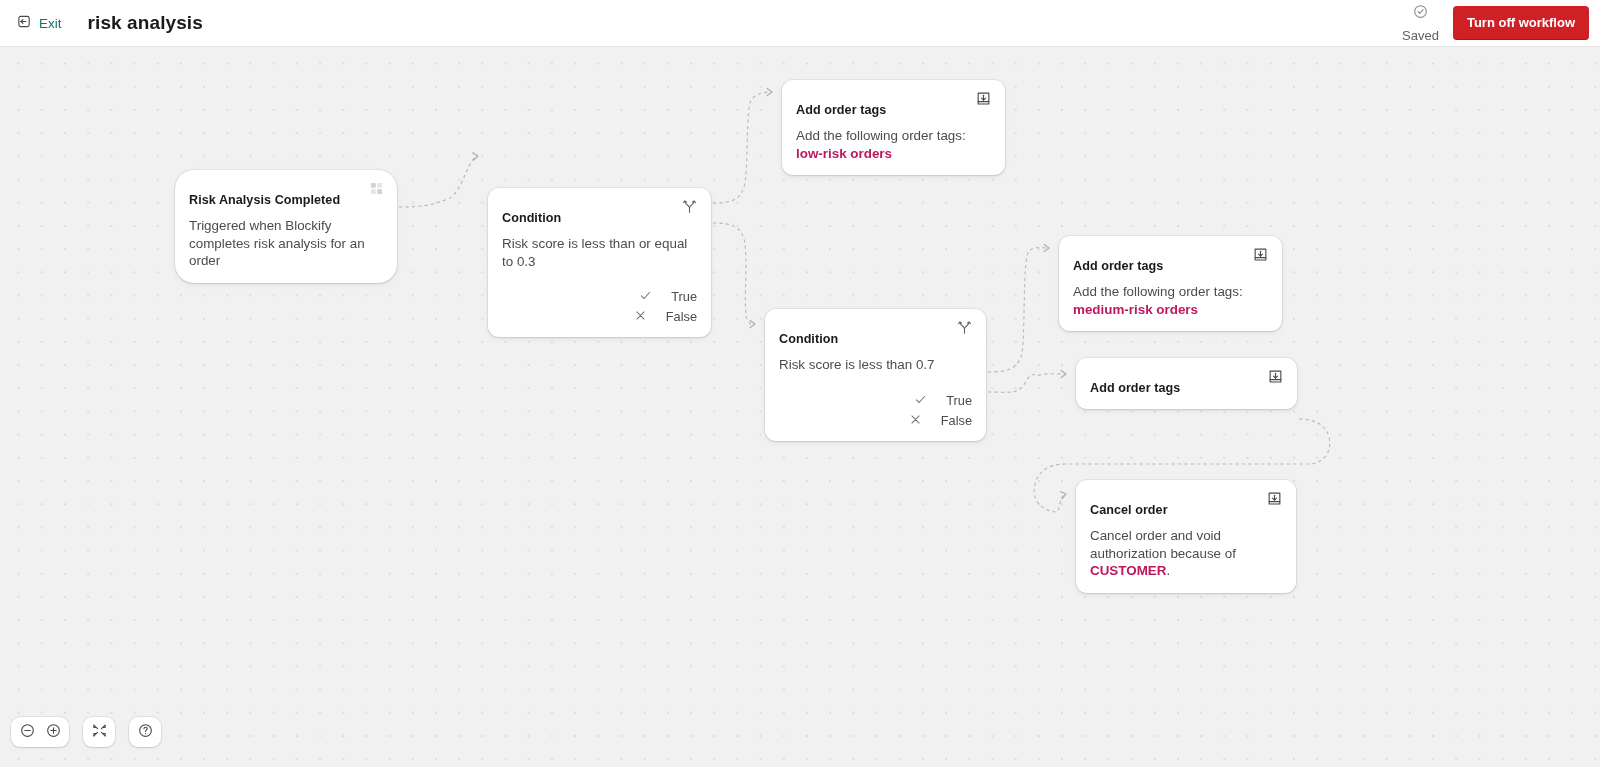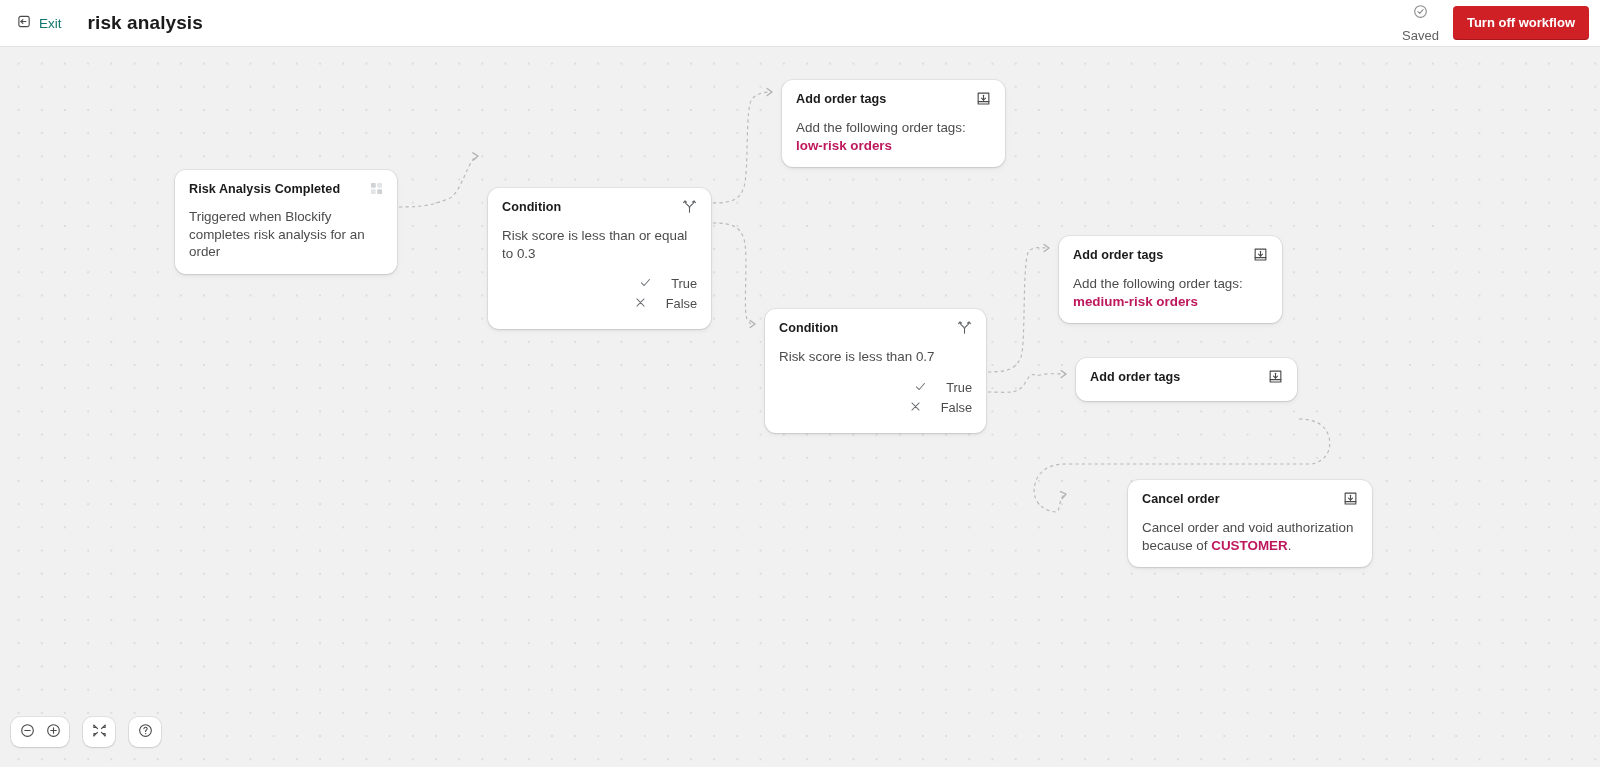--- a/index.html
+++ b/index.html
@@ -71,57 +71,57 @@
     padding: 12px 14px 13px;
     cursor: pointer;
     z-index: 5;
   }
   .node-head {
     display: flex; align-items: flex-start;
   }
   .node-title {
     font-size: 12.6px; font-weight: bold; color: #1a1a1a;
     letter-spacing: .05px; line-height: 15px;
-    flex: 1 1 auto; padding-right: 12px;
+    flex: 1 1 auto; padding-right: 12px; margin-top: 11px;
   }
   .node-ico { flex: 0 0 auto; margin-top: -1px; }
   .node-body {
     margin-top: 9px;
     font-size: 13.4px; line-height: 17.6px;
     color: #4c4c4c;
   }
   .node-body b { color: #be185d; font-weight: bold; }
 
   .branches { margin-top: 14px; }
   .branch-row {
-    display: flex; align-items: flex-start; justify-content: flex-end;
+    display: flex; align-items: flex-end; justify-content: flex-end;
     gap: 20px; height: 20px;
     font-size: 12.8px; color: #4c4c4c;
   }
   .branch-row + .branch-row { margin-top: 0px; }
 
   .bullets { margin: 12px 0 0; padding: 0; list-style: none; }
   .bullets li {
     position: relative; padding-left: 16px;
     font-size: 13.4px; line-height: 18.4px; color: #4c4c4c;
     margin-bottom: 3px;
   }
   .bullets li::before {
     content: ""; position: absolute; left: 1px; top: 7px;
     width: 5px; height: 5px; background: #5c5f62; border-radius: 1px;
   }
 
   
-  #node-trigger   { left: 175px; top: 123px;  width: 222px; }
+  #node-trigger   { left: 175px; top: 123px;  width: 222px; border-radius: 19px; }
   #node-cond1     { left: 488px; top: 141px;  width: 223px; }
   #node-low       { left: 782px; top: 33px;   width: 223px; }
   #node-cond2     { left: 765px; top: 262px;  width: 221px; }
   #node-medium    { left: 1059px; top: 189px; width: 223px; }
   #node-high      { left: 1076px; top: 311px; width: 221px; }
-  #node-cancel    { left: 1128px; top: 433px; width: 244px; }
+  #node-cancel    { left: 1076px; top: 433px; width: 220px; }
 
   
   #toolbar {
     position: absolute; left: 11px; bottom: 20px;
     display: flex; align-items: center; gap: 4px;
     z-index: 20;
   }
   .tb-group {
     display: flex; align-items: center;
     background: #ffffff; border-radius: 9px;

